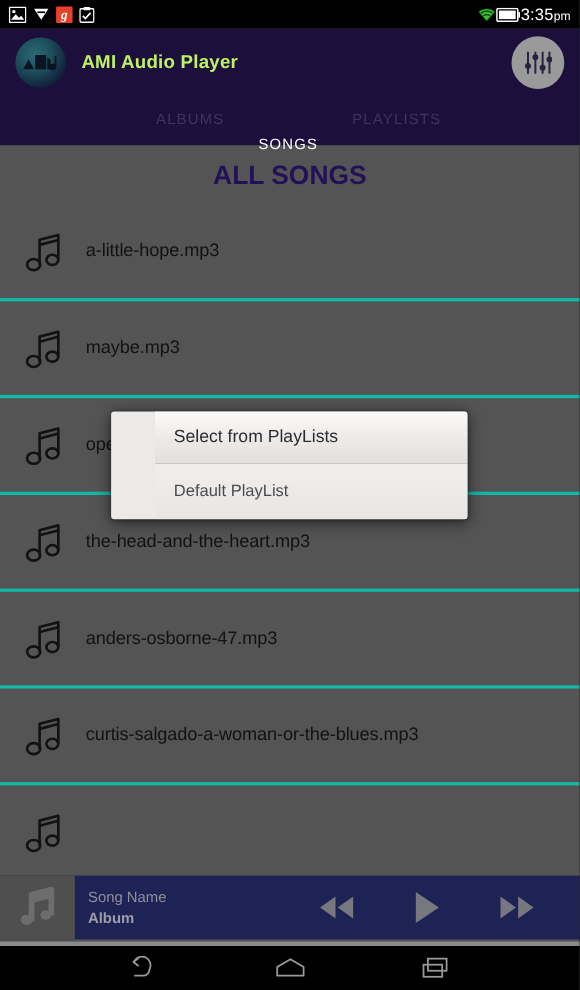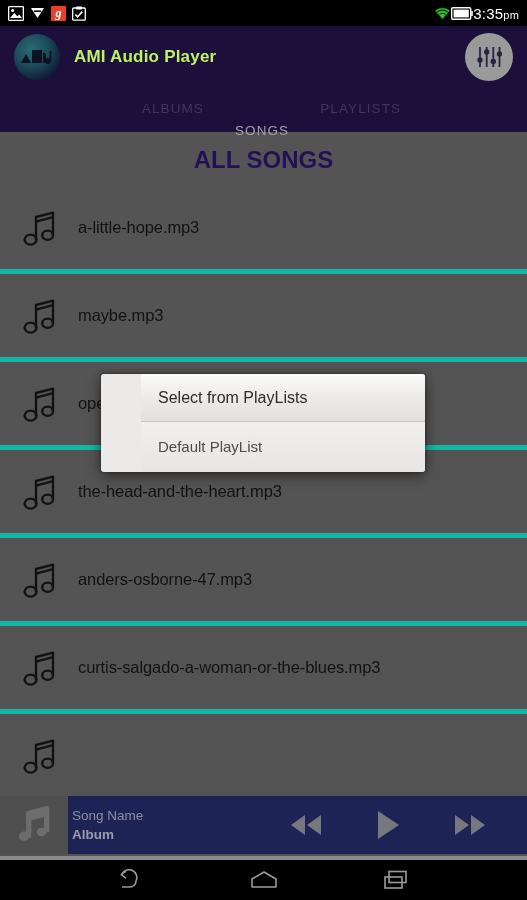--- a/index.html
+++ b/index.html
@@ -49,34 +49,34 @@
   .eq-btn {
     margin-left:auto; width:48px; height:48px; border-radius:50%;
     background:#9a9a9a; display:flex; align-items:center; justify-content:center;
     flex:none;
   }
   .tabs {
     display:flex; justify-content:center; align-items:center;
     gap:31px; height:40px;padding-left:16px;
   }
   .tab { font-size:13.5px; letter-spacing:1.1px; color:#3e355a; }
-  .tab.active { color:#a3a3a3;margin-top:44px; }
+  .tab.active { color:#ffffff;margin-top:44px; }
 
   
   .content {
     position:absolute; top:132px; left:0; width:527px; height:664px;
     background:#545454; overflow:hidden;
   }
   .section-title {
     text-align:center; color:#231158; font-size:24px; font-weight:bold;
     padding:14px 0 12px;
   }
   .song-row {
     height:88px; display:flex; align-items:center;
-    padding:0 0 0 16px; border-bottom:5px solid #14b8a6;
+    padding:0 0 0 16px; border-bottom:3px solid #14b8a6;
     position:relative;
   }
   .note-ico { width:50px; flex:none; display:flex; align-items:center; justify-content:center; }
   .song-name {
     margin-left:12px; color:#121212; font-size:16.5px;
     white-space:nowrap; overflow:hidden;
     font-family:"Liberation Sans Narrow","Liberation Sans",sans-serif;
     letter-spacing:-0.1px;
   }
 
@@ -99,21 +99,21 @@
 
   
   .player {
     position:absolute; left:0; top:796px; width:527px; height:58px;
     background:#1e2355; display:flex; align-items:center; z-index:20;
   }
   .art {
     width:68px; height:58px; background:#4f4f4f; flex:none;
     display:flex; align-items:center; justify-content:center;
   }
-  .meta { margin-left:4px; width:150px; }
+  .meta { margin-left:12px; width:150px; }
   .meta .sname { color:#8e8e9c; font-size:13.5px; line-height:19px; }
   .meta .salbum { color:#9c9cab; font-size:13.5px; font-weight:bold; line-height:19px; }
   .controls { margin-left:auto; display:flex; align-items:center; gap:52px; padding-right:40px; }
   .ctrl { display:flex; align-items:center; }
 
   
   .navbar {
     position:absolute; left:0; top:860px; width:527px; height:40px;
     background:#000; display:flex; align-items:center;
     justify-content:center; gap:92px; z-index:50;

